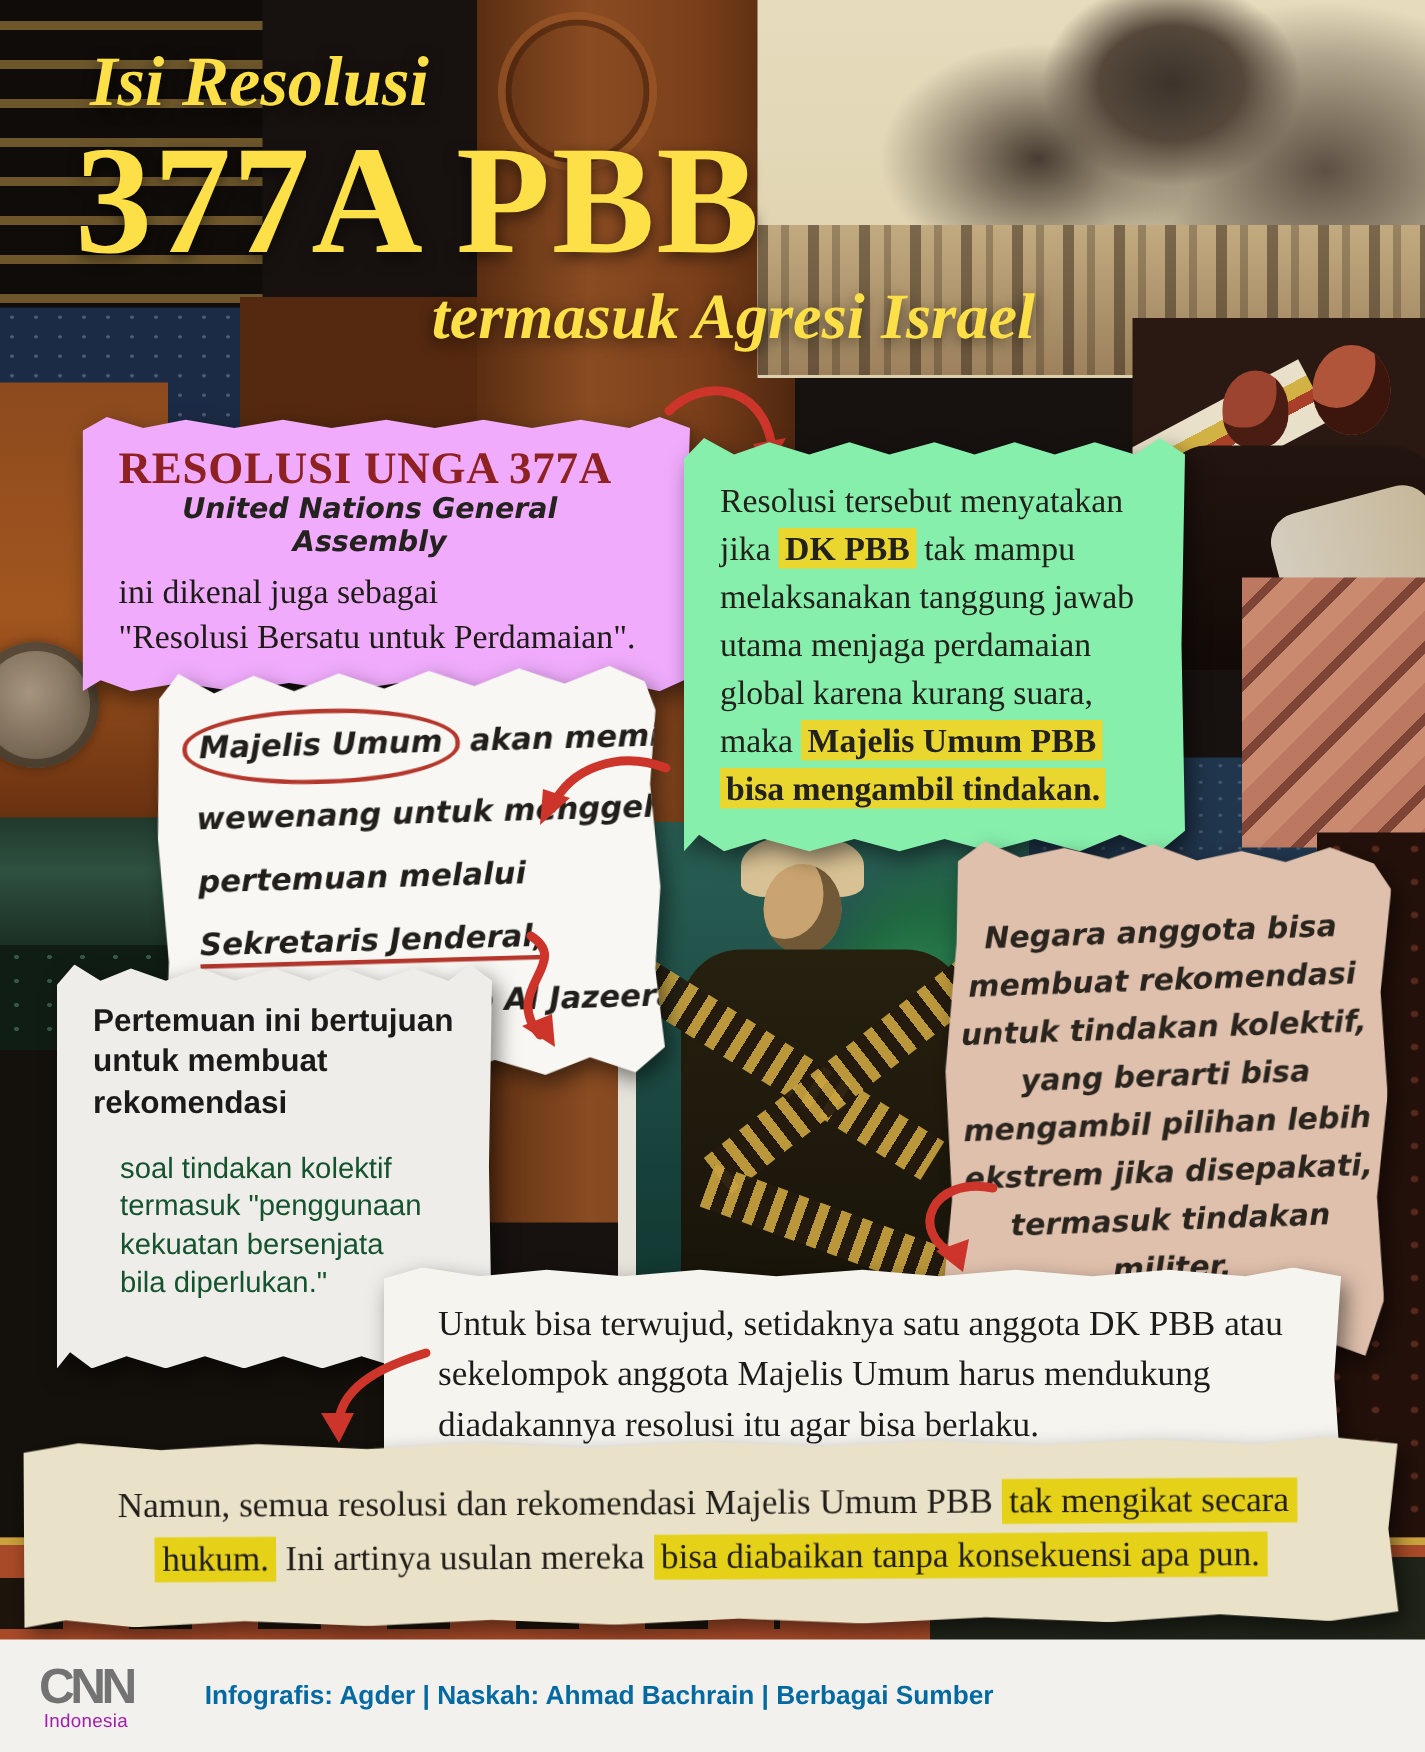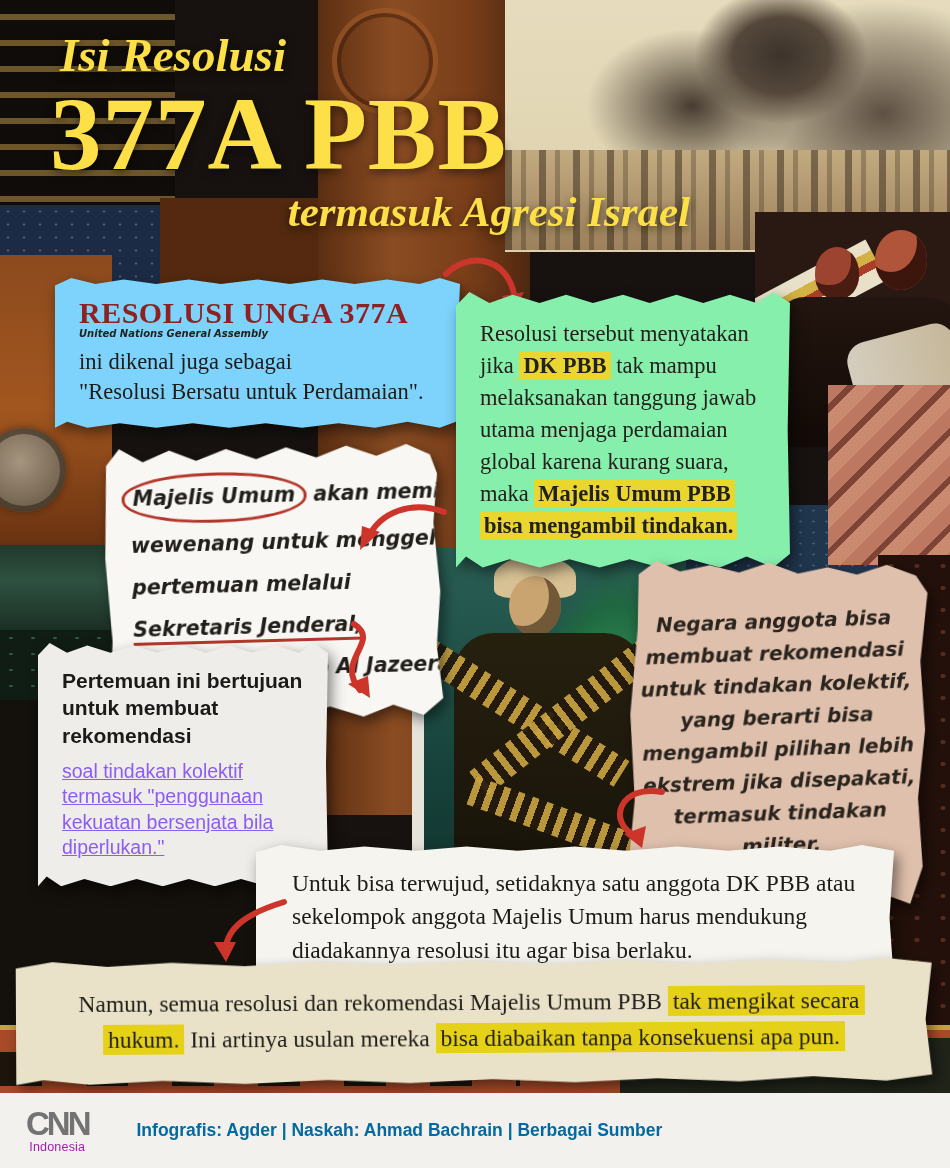--- a/index.html
+++ b/index.html
@@ -81,43 +81,43 @@
   .title{position:absolute;left:50px;top:28px;width:640px;color:#fde047;
     text-shadow:0 3px 10px rgba(0,0,0,.55);}
   .title .t1{font-style:italic;font-weight:700;font-size:47px;padding-left:10px;}
   .title .t2{font-weight:700;font-size:103px;line-height:1.02;letter-spacing:1px;}
   .title .t3{font-style:italic;font-weight:700;font-size:43px;text-align:right;padding-right:0px;}
 
   
   .note{position:absolute;filter:drop-shadow(4px 6px 7px rgba(0,0,0,.5));}
   .paper{clip-path:polygon(0% 5%,4% 0%,10% 4%,17% 1%,25% 4%,33% 1%,41% 4%,50% 1%,58% 4%,66% 1%,74% 4%,82% 1%,90% 4%,95% 0%,100% 4%,99.3% 50%,100% 95%,95% 100%,87% 96%,79% 100%,70% 97%,61% 100%,52% 97%,43% 100%,34% 97%,25% 100%,16% 97%,8% 100%,3% 96%,0% 100%);}
   .n1{left:55px;top:278px;width:405px;}
-  .n1 .paper{background:#7dd3fc;padding:18px 20px 20px 24px;}
+  .n1 .paper{background:#f0abfc;padding:18px 20px 20px 24px;}
   .n1 h1{margin:0;font-size:30px;font-weight:800;color:#8e2222;letter-spacing:.5px;}
-  .n1 .sub{font-family:"DejaVu Sans",sans-serif;font-style:italic;font-weight:600;font-size:10px;
-    color:#24221e;text-align:left;padding-right:26px;margin-top:-2px;}
+  .n1 .sub{font-family:"DejaVu Sans",sans-serif;font-style:italic;font-weight:600;font-size:19px;
+    color:#24221e;text-align:center;padding-right:26px;margin-top:-2px;}
   .n1 .body{font-size:22.5px;color:#1d1b17;margin-top:8px;line-height:1.35;}
   .n2{left:456px;top:292px;width:334px;}
   .n2 .paper{background:#86efac;padding:26px 22px 26px 24px;}
   .n2 p{margin:0;font-size:22.5px;line-height:1.42;color:#23211c;}
   .hl{background:#e9d62f;padding:1px 4px;box-decoration-break:clone;-webkit-box-decoration-break:clone;}
   .n2 .hl{font-weight:700;}
   .n3{left:106px;top:445px;width:334px;transform:rotate(-1.6deg);}
   .n3 .paper{background:#f8f7f3;padding:26px 18px 30px 26px;
     clip-path:polygon(1% 6%,5% 0%,12% 5%,20% 1%,28% 5%,37% 1%,46% 5%,55% 1%,64% 5%,73% 1%,82% 5%,91% 1%,98% 5%,100% 12%,98.5% 30%,100% 55%,98.5% 75%,100% 94%,94% 100%,85% 96%,76% 100%,66% 96%,56% 100%,46% 96%,36% 100%,26% 96%,16% 100%,7% 96%,0% 99%,1.5% 70%,0% 40%);}
   .hand{font-family:"DejaVu Sans",sans-serif;font-style:italic;font-weight:600;
     font-size:20.5px;color:#221f1b;line-height:2.05;white-space:nowrap;}
   .circle-red{display:inline-block;border:3px solid #b5372c;border-radius:48%;
     padding:0 8px 2px 8px;margin-left:-8px;}
   .under-red{text-decoration:underline;text-decoration-color:#b5372c;
     text-decoration-thickness:3px;text-underline-offset:6px;}
   .n4{left:38px;top:643px;width:290px;}
   .n4 .paper{background:#efedea;padding:24px 20px 26px 24px;font-family:"Liberation Sans",sans-serif;}
   .n4 .b{font-weight:700;font-size:21px;color:#1c1a18;line-height:1.3;margin:0 0 10px 0;}
-  .n4 .r{font-size:19.5px;color:#8b5cf6;line-height:1.3;margin:0;text-decoration:underline;}
+  .n4 .r{font-size:19.5px;color:#14532d;line-height:1.3;margin:18px;}
   .n5{left:630px;top:563px;width:295px;transform:rotate(1deg);}
   .n5 .paper{background:#dfc0ac;padding:42px 10px 44px 10px;
     clip-path:polygon(2% 4%,8% 0%,16% 3%,26% 1%,36% 3%,46% 0%,56% 3%,66% 1%,76% 3%,86% 0%,96% 3%,100% 8%,98% 28%,100% 48%,98% 68%,100% 88%,96% 99%,86% 96%,76% 100%,64% 96%,52% 100%,40% 96%,28% 100%,16% 96%,6% 100%,0% 92%,2% 70%,0% 45%,2% 20%);}
   .n5 .inner{transform:rotate(-3deg);text-align:center;font-family:"DejaVu Sans",sans-serif;
     font-style:italic;font-weight:600;font-size:20px;color:#2a241e;line-height:1.6;}
   .n6{left:256px;top:845px;width:638px;}
   .n6 .paper{background:#f6f4ef;padding:22px 30px 24px 36px;}
   .n6 p{margin:0;font-size:23.5px;color:#1d1b17;line-height:1.42;}
   .n7{left:16px;top:960px;width:916px;transform:rotate(-.3deg);}
   .n7 .paper{background:#e9e2c9;padding:24px 28px 26px 28px;text-align:center;}

